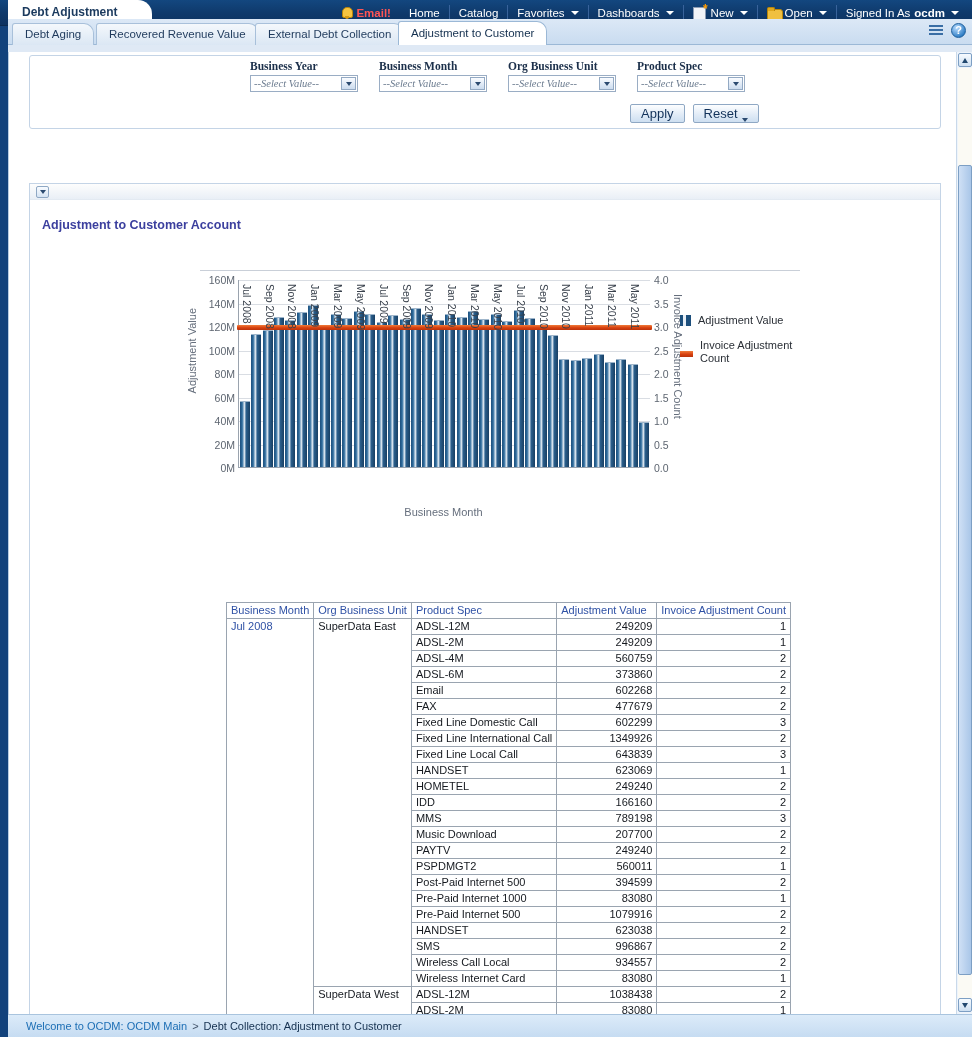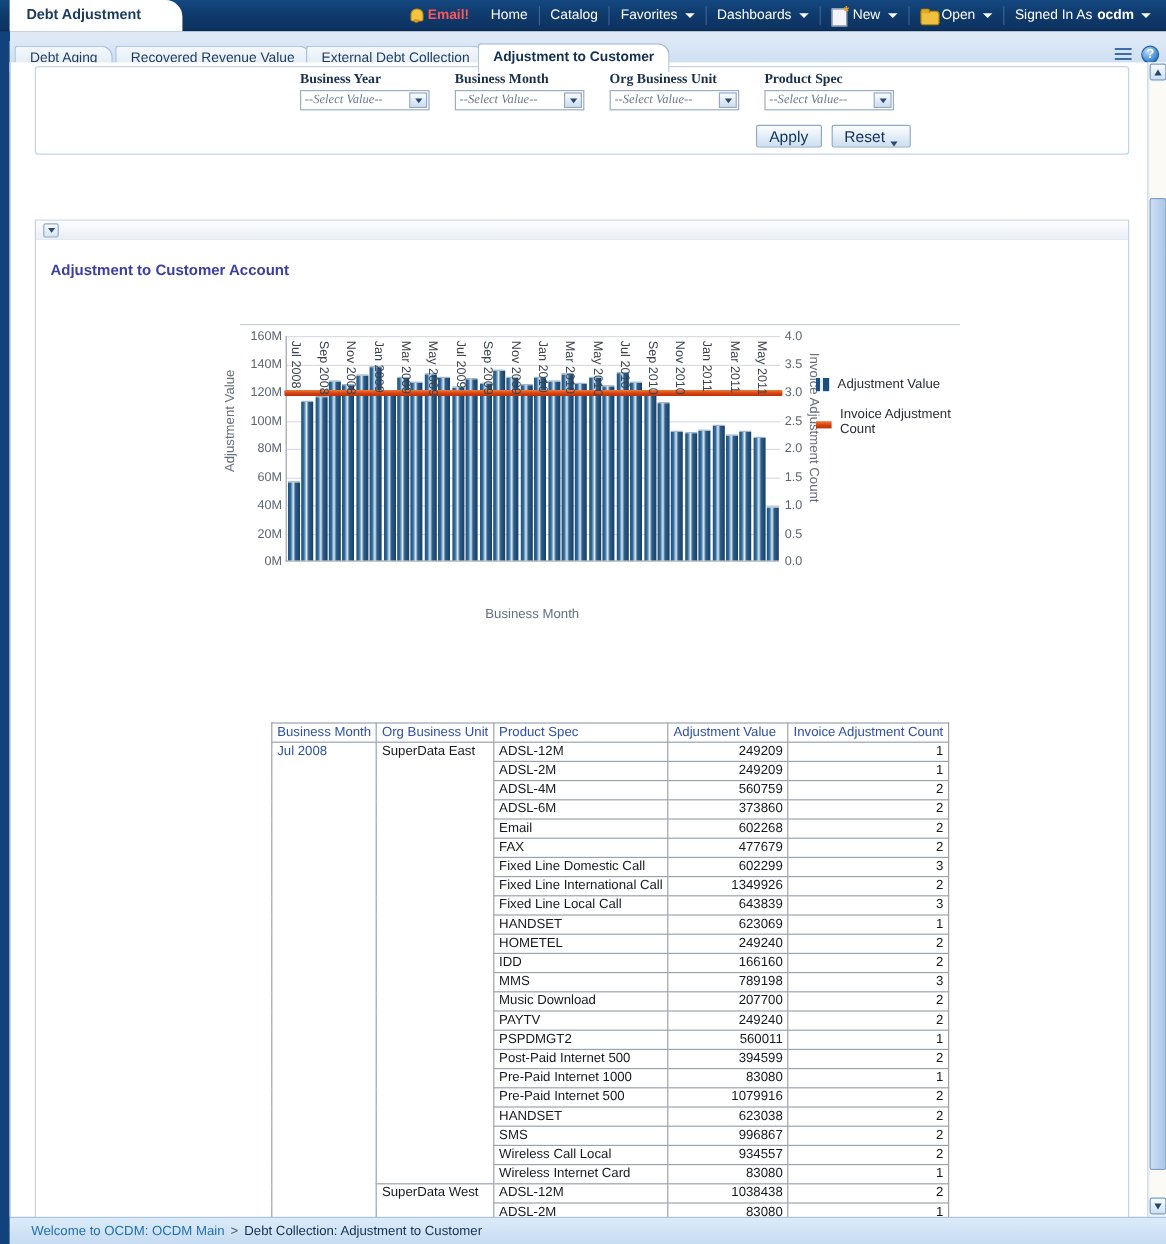--- a/index.html
+++ b/index.html
@@ -84,34 +84,34 @@
   }
   .ico-open:after {
     content:""; position:absolute; left:0; top:0px; width:6px; height:3px;
     background:#e0a81e; border:1px solid #b8860b; border-bottom:none;
     border-radius:2px 2px 0 0;
   }
   .bold-user { font-weight: bold; }
 
   
   #tabstrip {
-    position: absolute; left: 8px; top: 34px; width: 964px; height: 26px;
+    position: absolute; left: 8px; top: 19px; width: 964px; height: 26px;
     background: linear-gradient(to bottom,#dce8f6 0%, #c9dcf0 100%);
     border-bottom: 1px solid #9bb8d6;
   }
   .dtab {
     position: absolute; top: 4px; height: 22px; line-height: 21px;
     padding: 0 12px; font-size: 11.5px; color: #1f3a5c;
     background: linear-gradient(to bottom,#f4f8fc 0%, #dbe7f4 100%);
     border: 1px solid #a8c0da; border-bottom: none;
     border-radius: 3px 10px 0 0;
     white-space: nowrap;
   }
   .dtab.active {
-    background: #ffffff; font-weight: bold; color: #14304f;
+    background: #ffffff; font-weight: normal; color: #14304f;
     border-color: #9bb8d6; top: 2px; height: 24px; line-height: 23px;
     z-index: 3;
   }
   #tabstrip-tools {
     position: absolute; right: 6px; top: 4px;
     display: flex; align-items: center; gap: 7px;
   }
   .ico-pageopts {
     width: 15px; height: 14px; position: relative; display: inline-block;
   }

